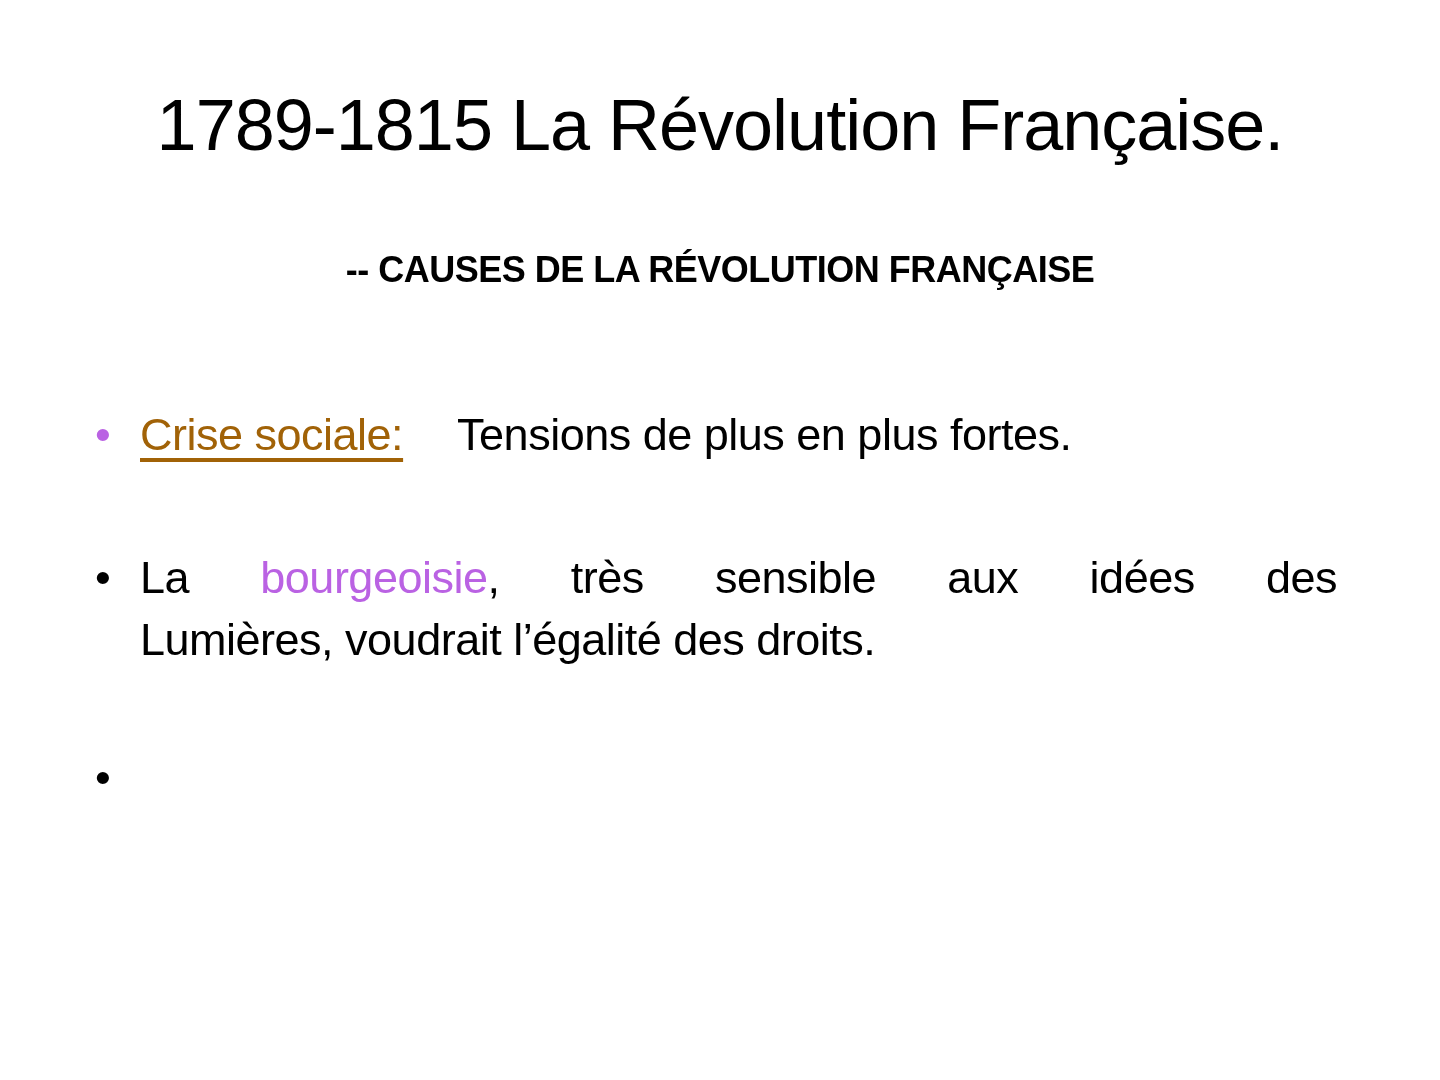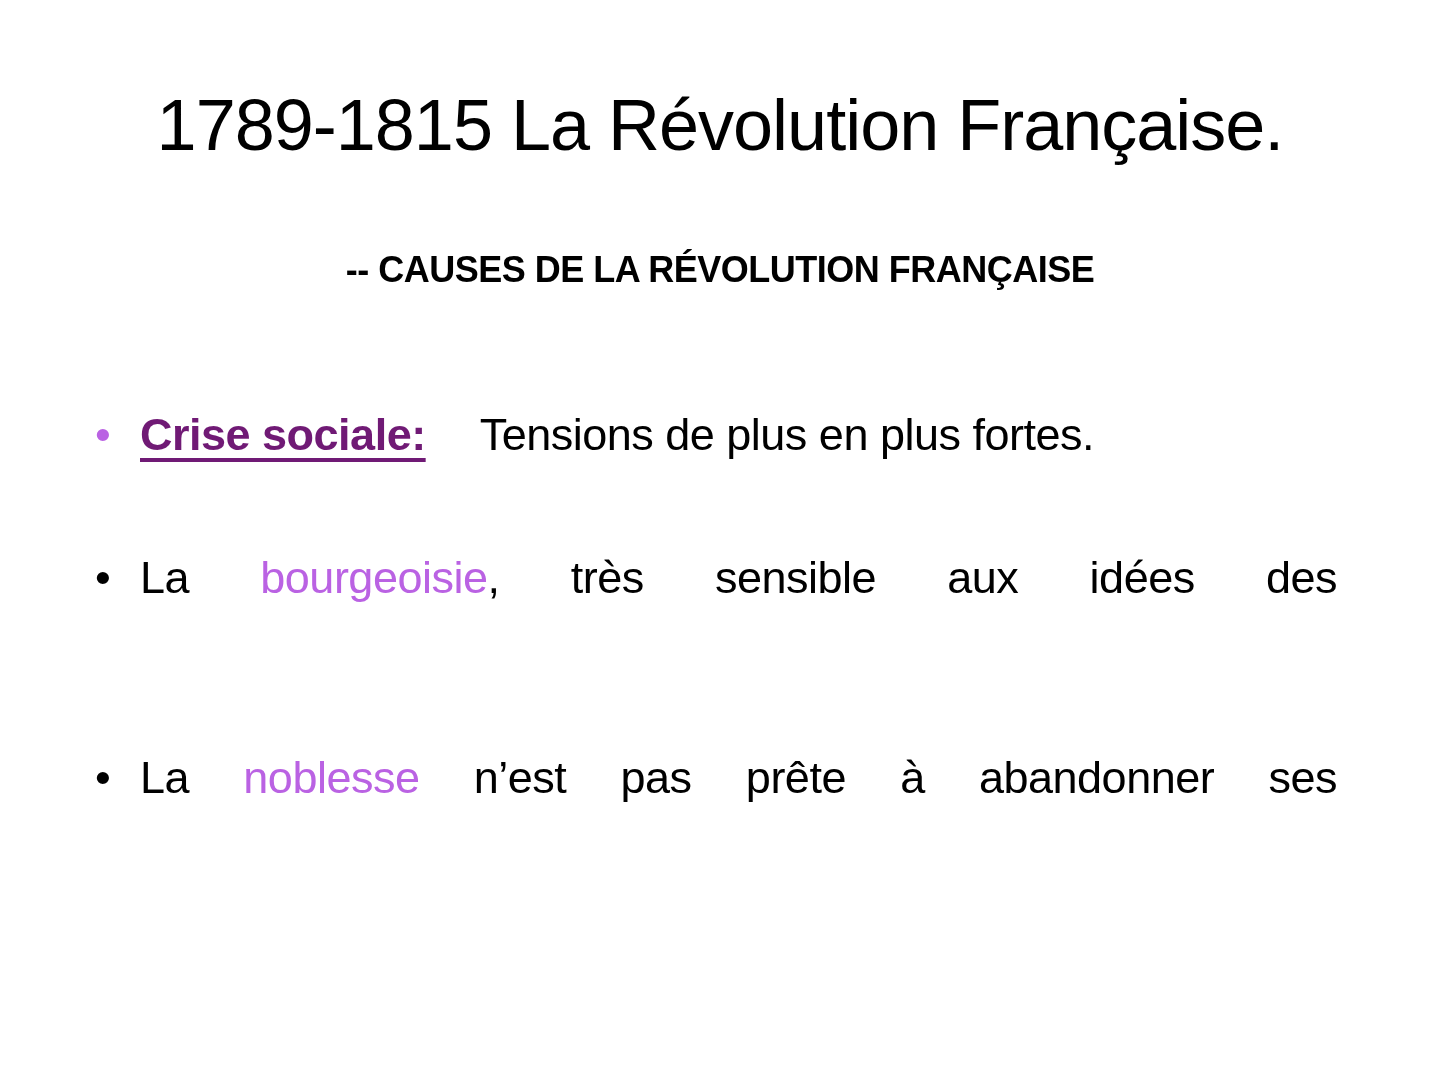--- a/index.html
+++ b/index.html
@@ -50,22 +50,22 @@
   .b2 { top: 547px; }
   .b3 { top: 747px; }
   .dot {
     position: absolute;
     left: -45px;
     top: 0;
     font-size: 45px;
   }
   .accent { color: #BA62E3; }
   .lead {
-    color: #701a75;
-    font-weight: 700;
+    color: #a16207;
+    font-weight: 400;
     text-decoration: underline;
     text-decoration-thickness: 4px;
     text-underline-offset: 8px;
   }
   .rest { margin-left: 54px; }
   .hl { color: #BA62E3; margin-top: 12px; }
   .jline {
     text-align: justify;
     text-align-last: justify;
   }
@@ -80,20 +80,20 @@
 
   <div class="subtitle">-- CAUSES DE LA RÉVOLUTION FRANÇAISE</div>
 
   <div class="bullet b1">
     <span class="dot accent">•</span><span class="lead">Crise sociale:</span><span class="rest">Tensions de plus en plus fortes.</span>
   </div>
 
   <div class="bullet b2">
     <span class="dot">•</span>
     <div class="jline"><span>La </span><span class="hl">bourgeoisie</span><span>, très sensible aux idées des</span></div>
+    <div class="pline">Lumières, voudrait l’égalité des droits.</div>
   </div>
 
   <div class="bullet b3">
     <span class="dot">•</span>
-    <div class="jline"><span>La </span><span class="hl">noblesse</span><span> n’est pas prête à abandonner ses</span></div>
   </div>
 
 </div>
 
 </body></html>

